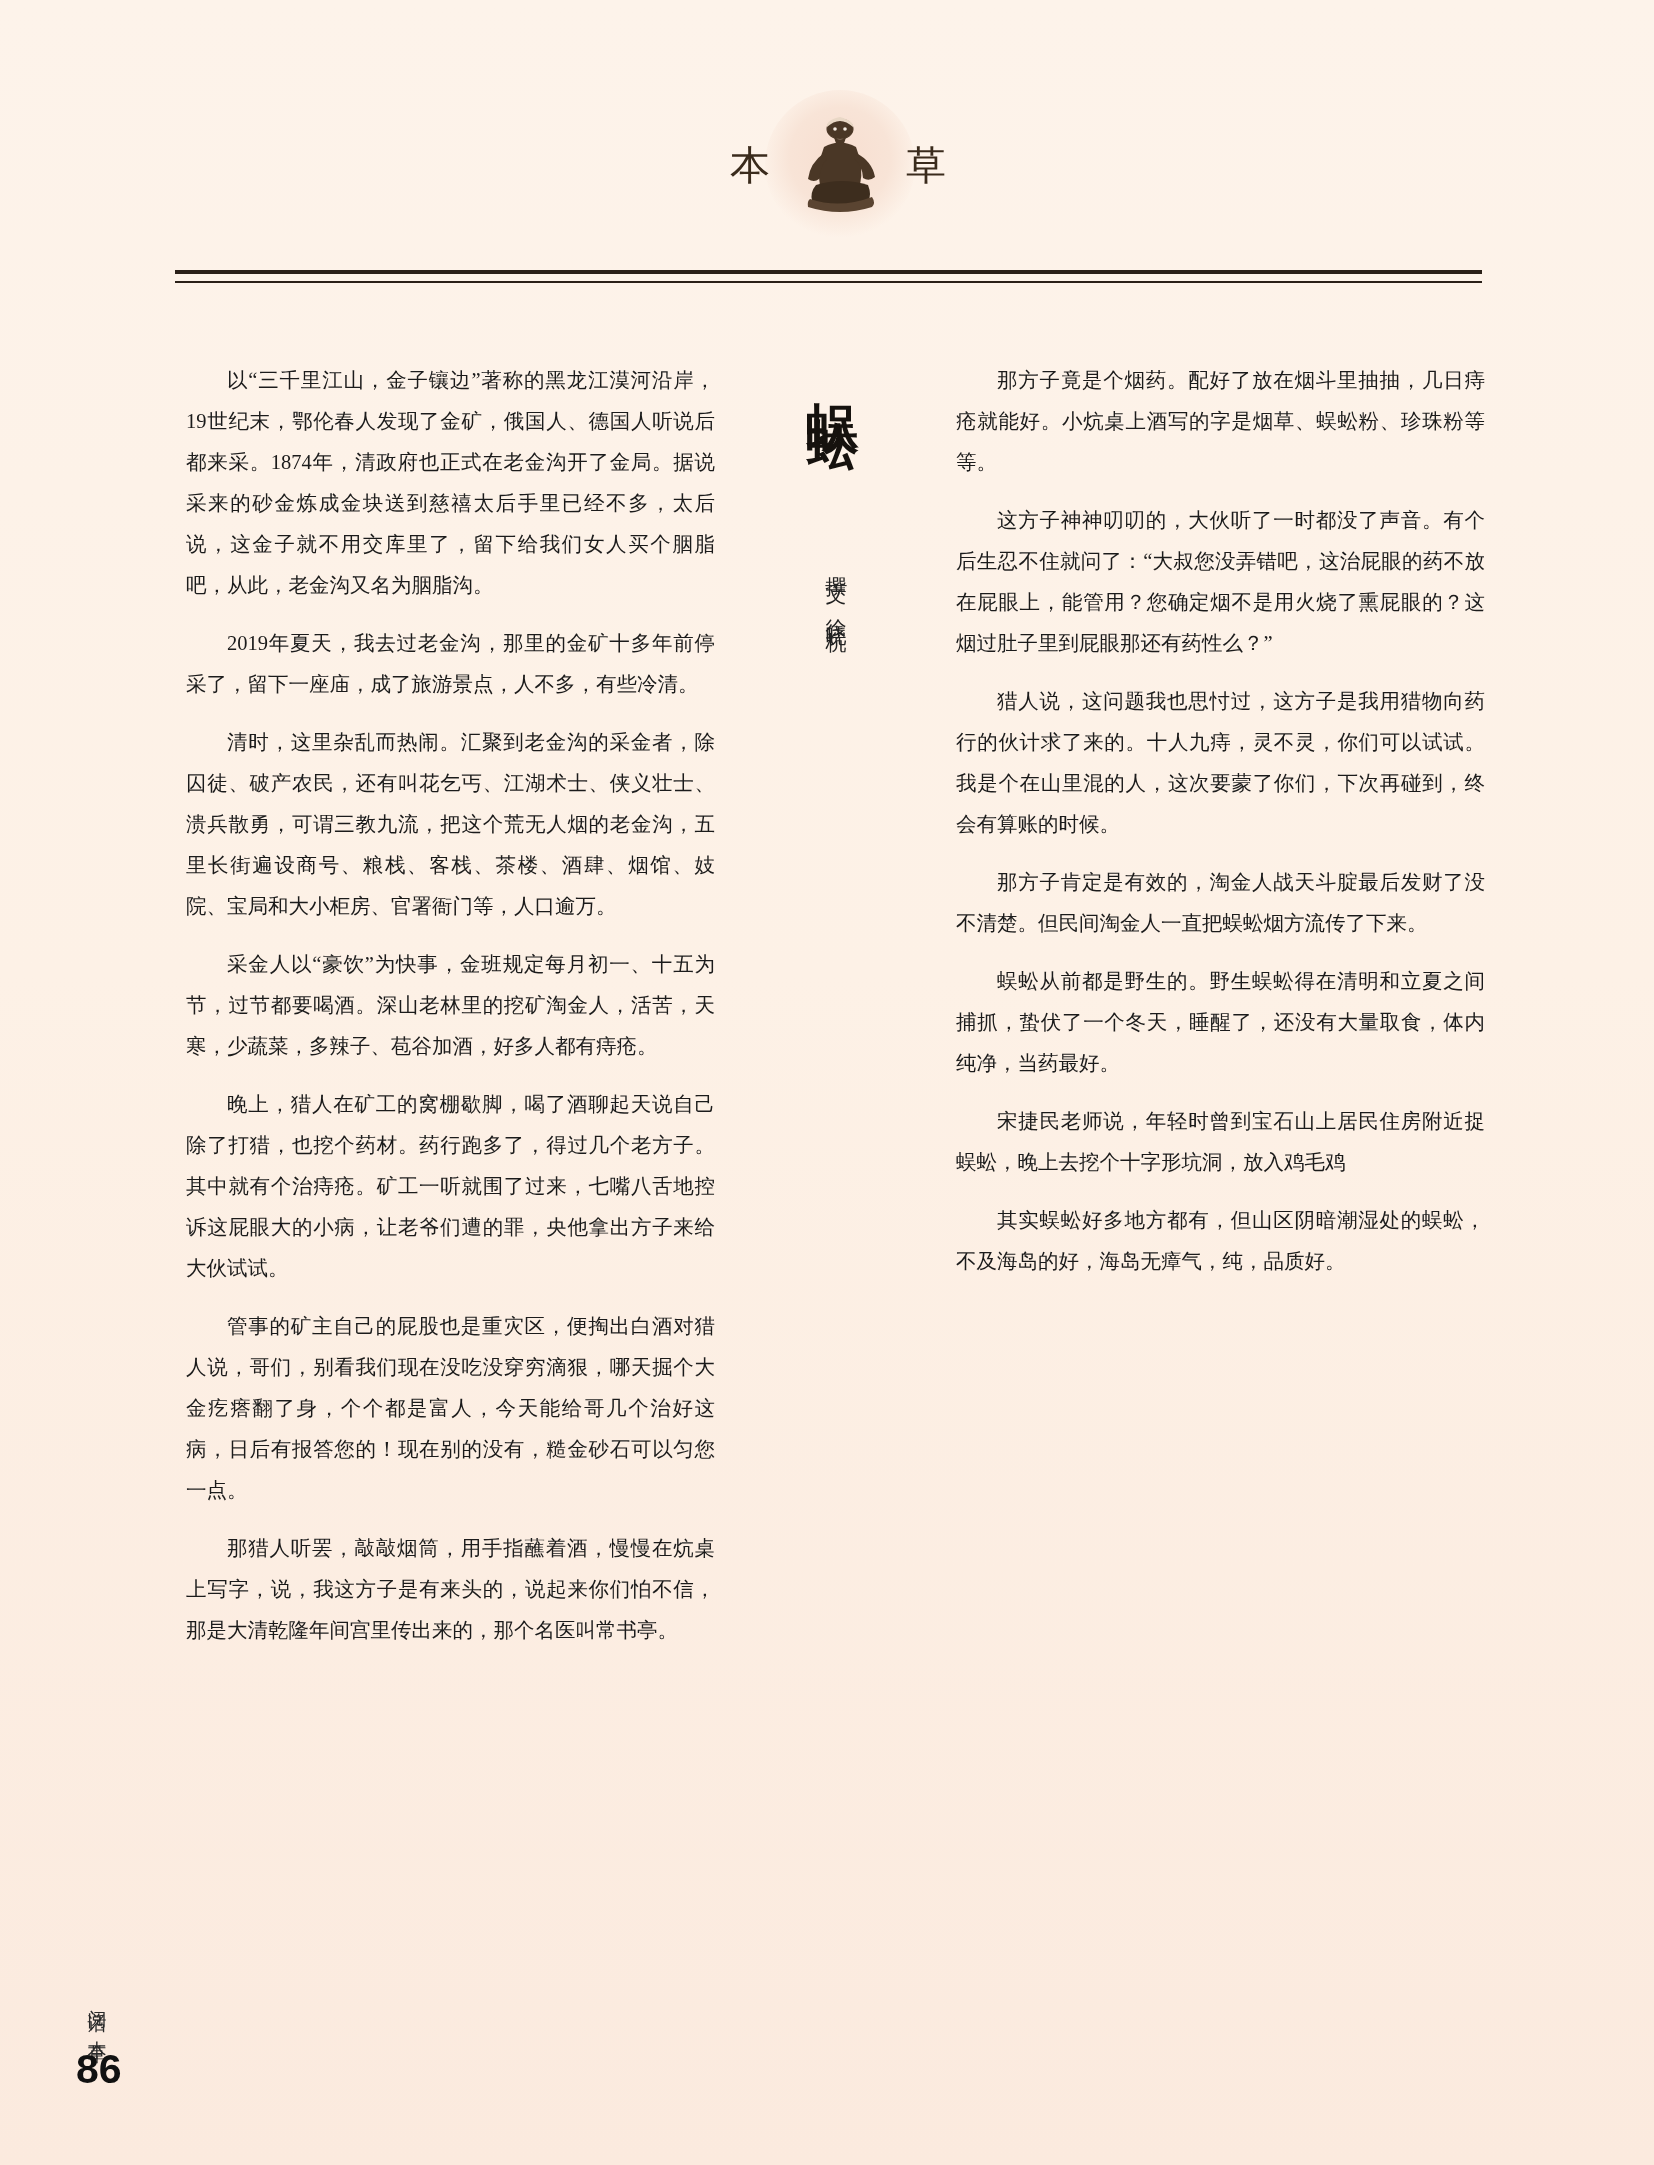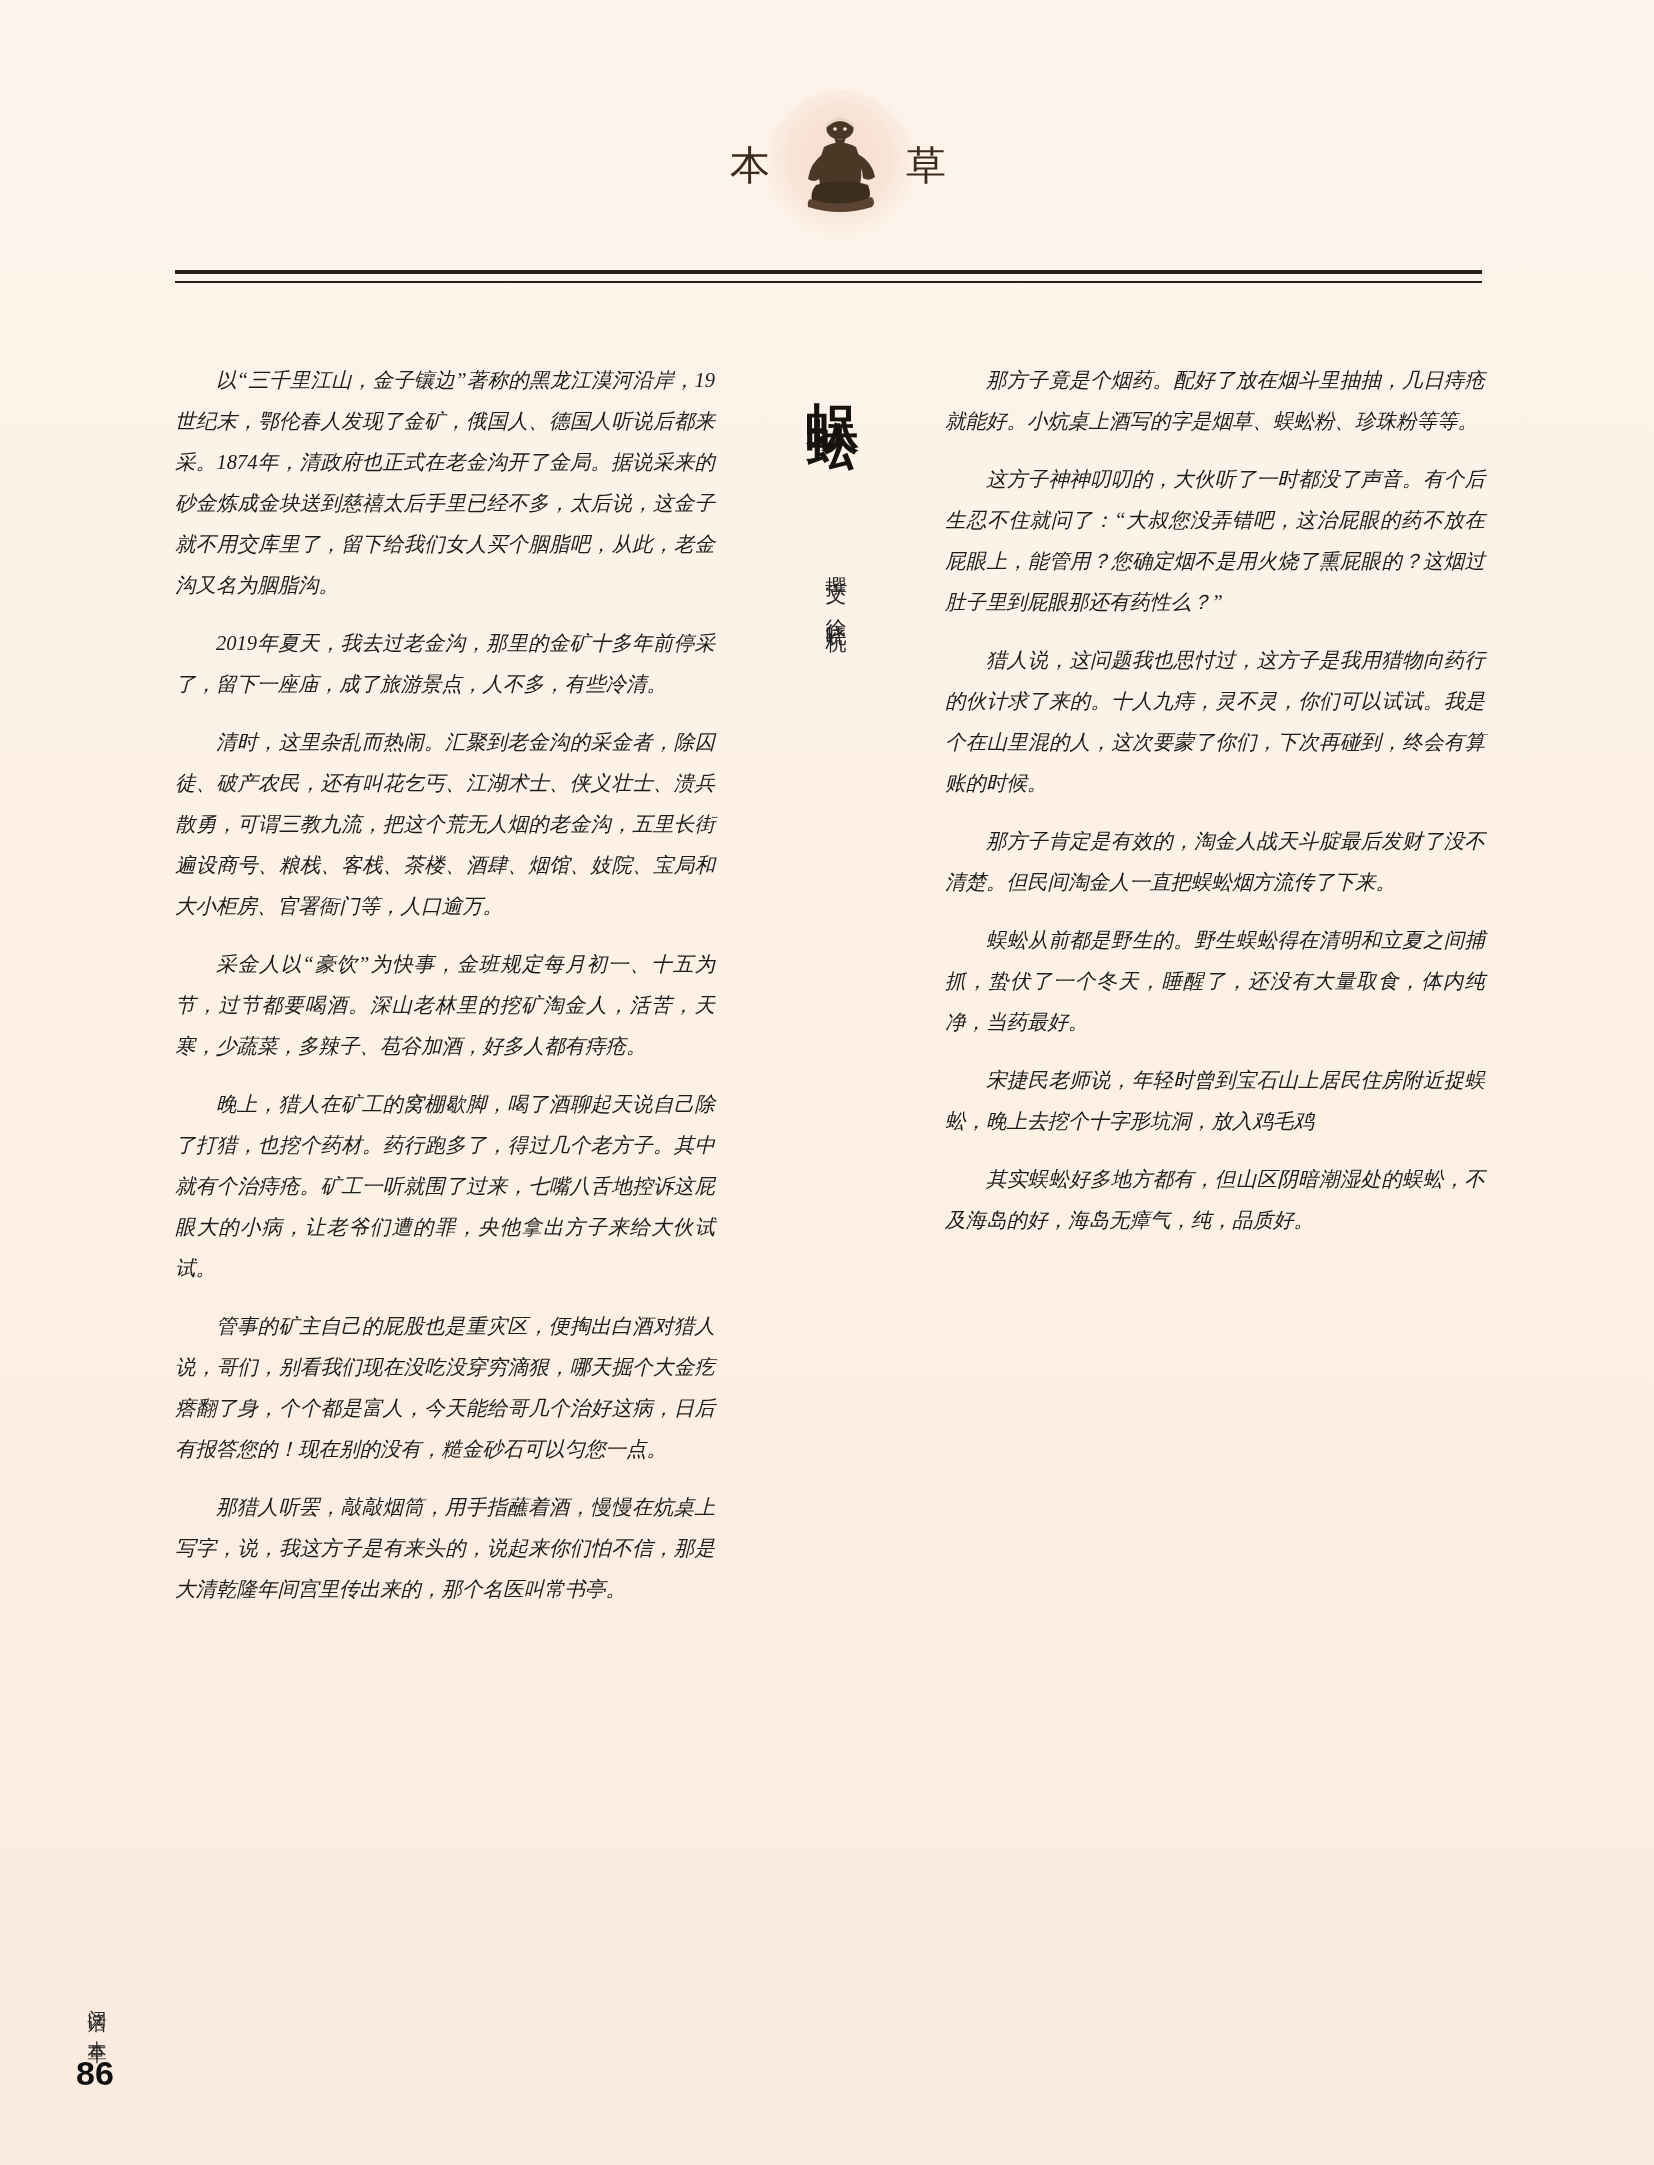--- a/index.html
+++ b/index.html
@@ -98,23 +98,22 @@
     top: 0;
     width: 540px;
     font-size: 20.5px;
     line-height: 41px;
     text-align: justify;
     color: #1b1b1b;
   }
   .col.left { left: 0; }
   .col.right { left: 770px; }
   .col p {
-    margin: 0 0 17px 0;
+    margin: 0 0 17px 11px;
     text-indent: 2em;
-    font-style: italic;
   }
 
   
   .title-block {
     position: absolute;
     left: 600px;
     top: 0;
     width: 120px;
     height: 560px;
   }
@@ -149,21 +148,21 @@
     writing-mode: vertical-rl;
     text-orientation: upright;
     font-size: 19px;
     letter-spacing: 4px;
     color: #2a2a2a;
   }
   .folio-number {
     position: absolute;
     left: 76px;
     bottom: 72px;
-    font-size: 34px;
+    font-size: 41px;
     font-weight: bold;
     color: #111;
     font-family: "Liberation Sans", sans-serif;
   }
 </style>
 </head>
 <body>
 
 <div class="page">
 

